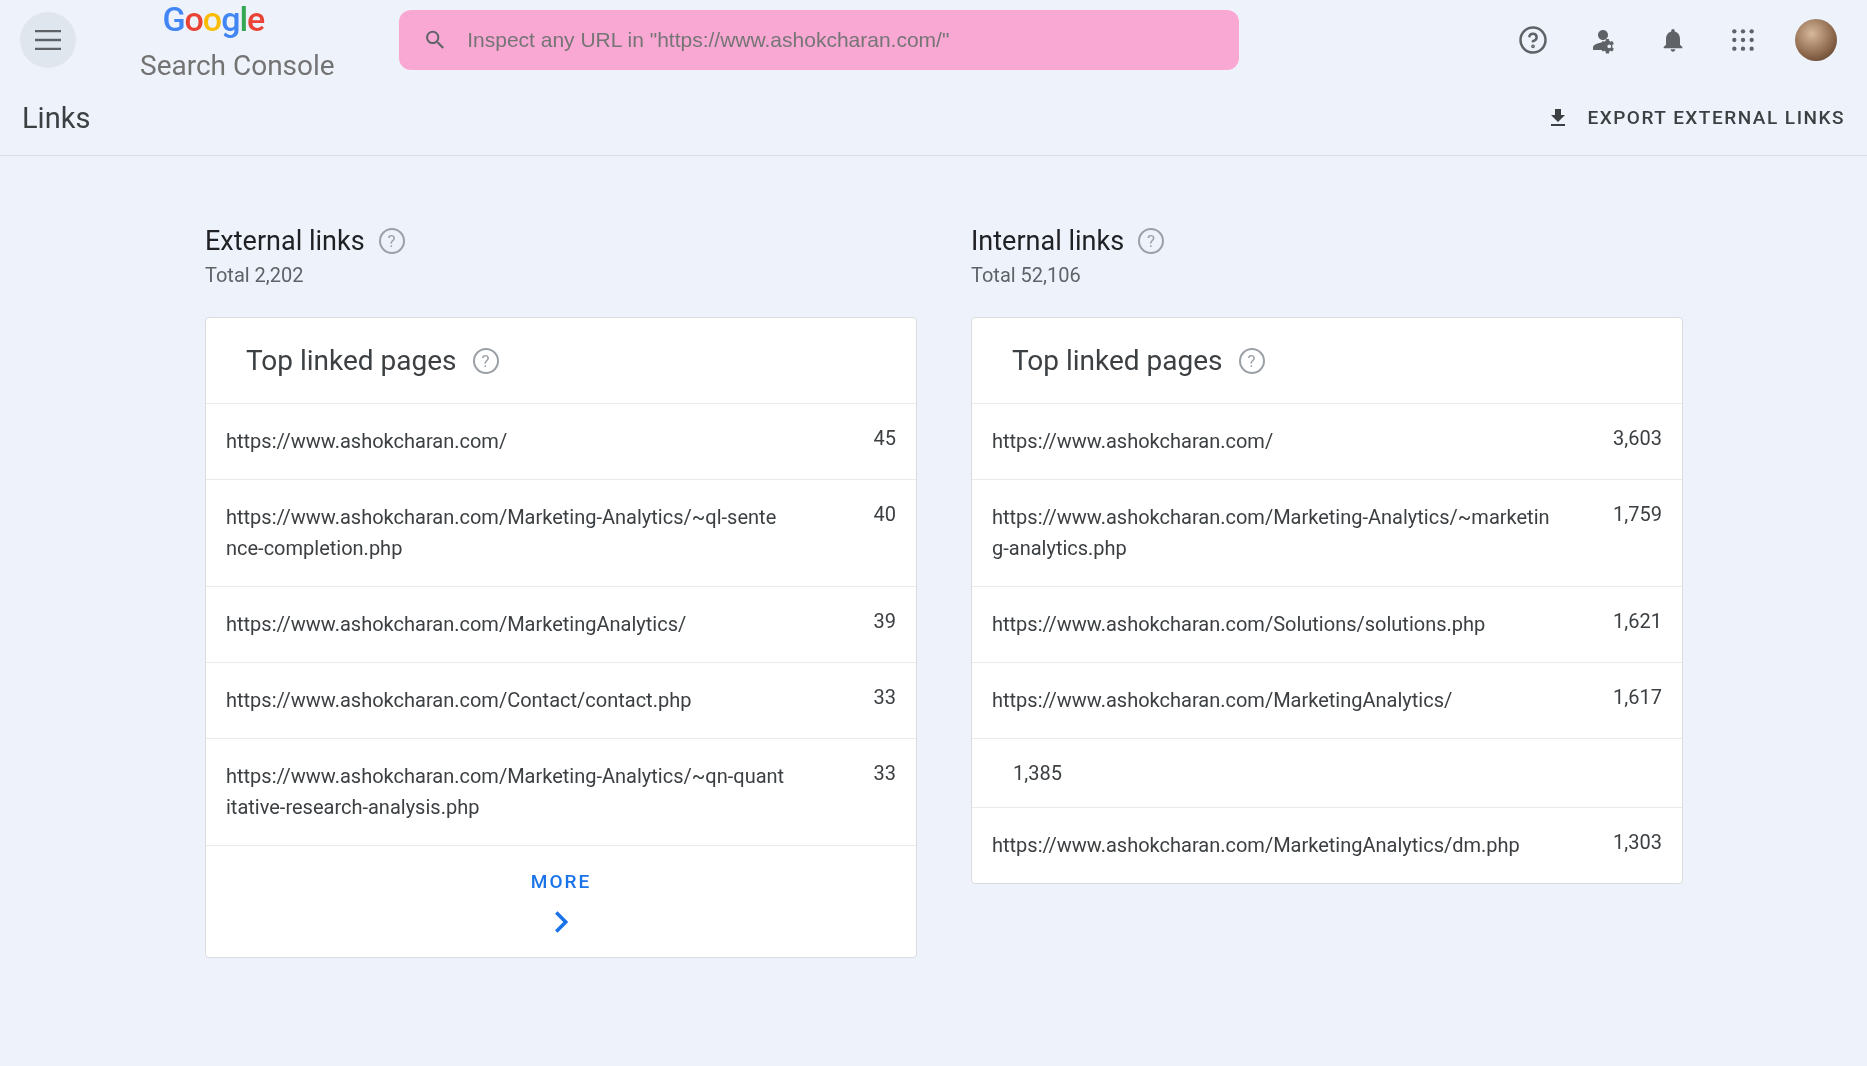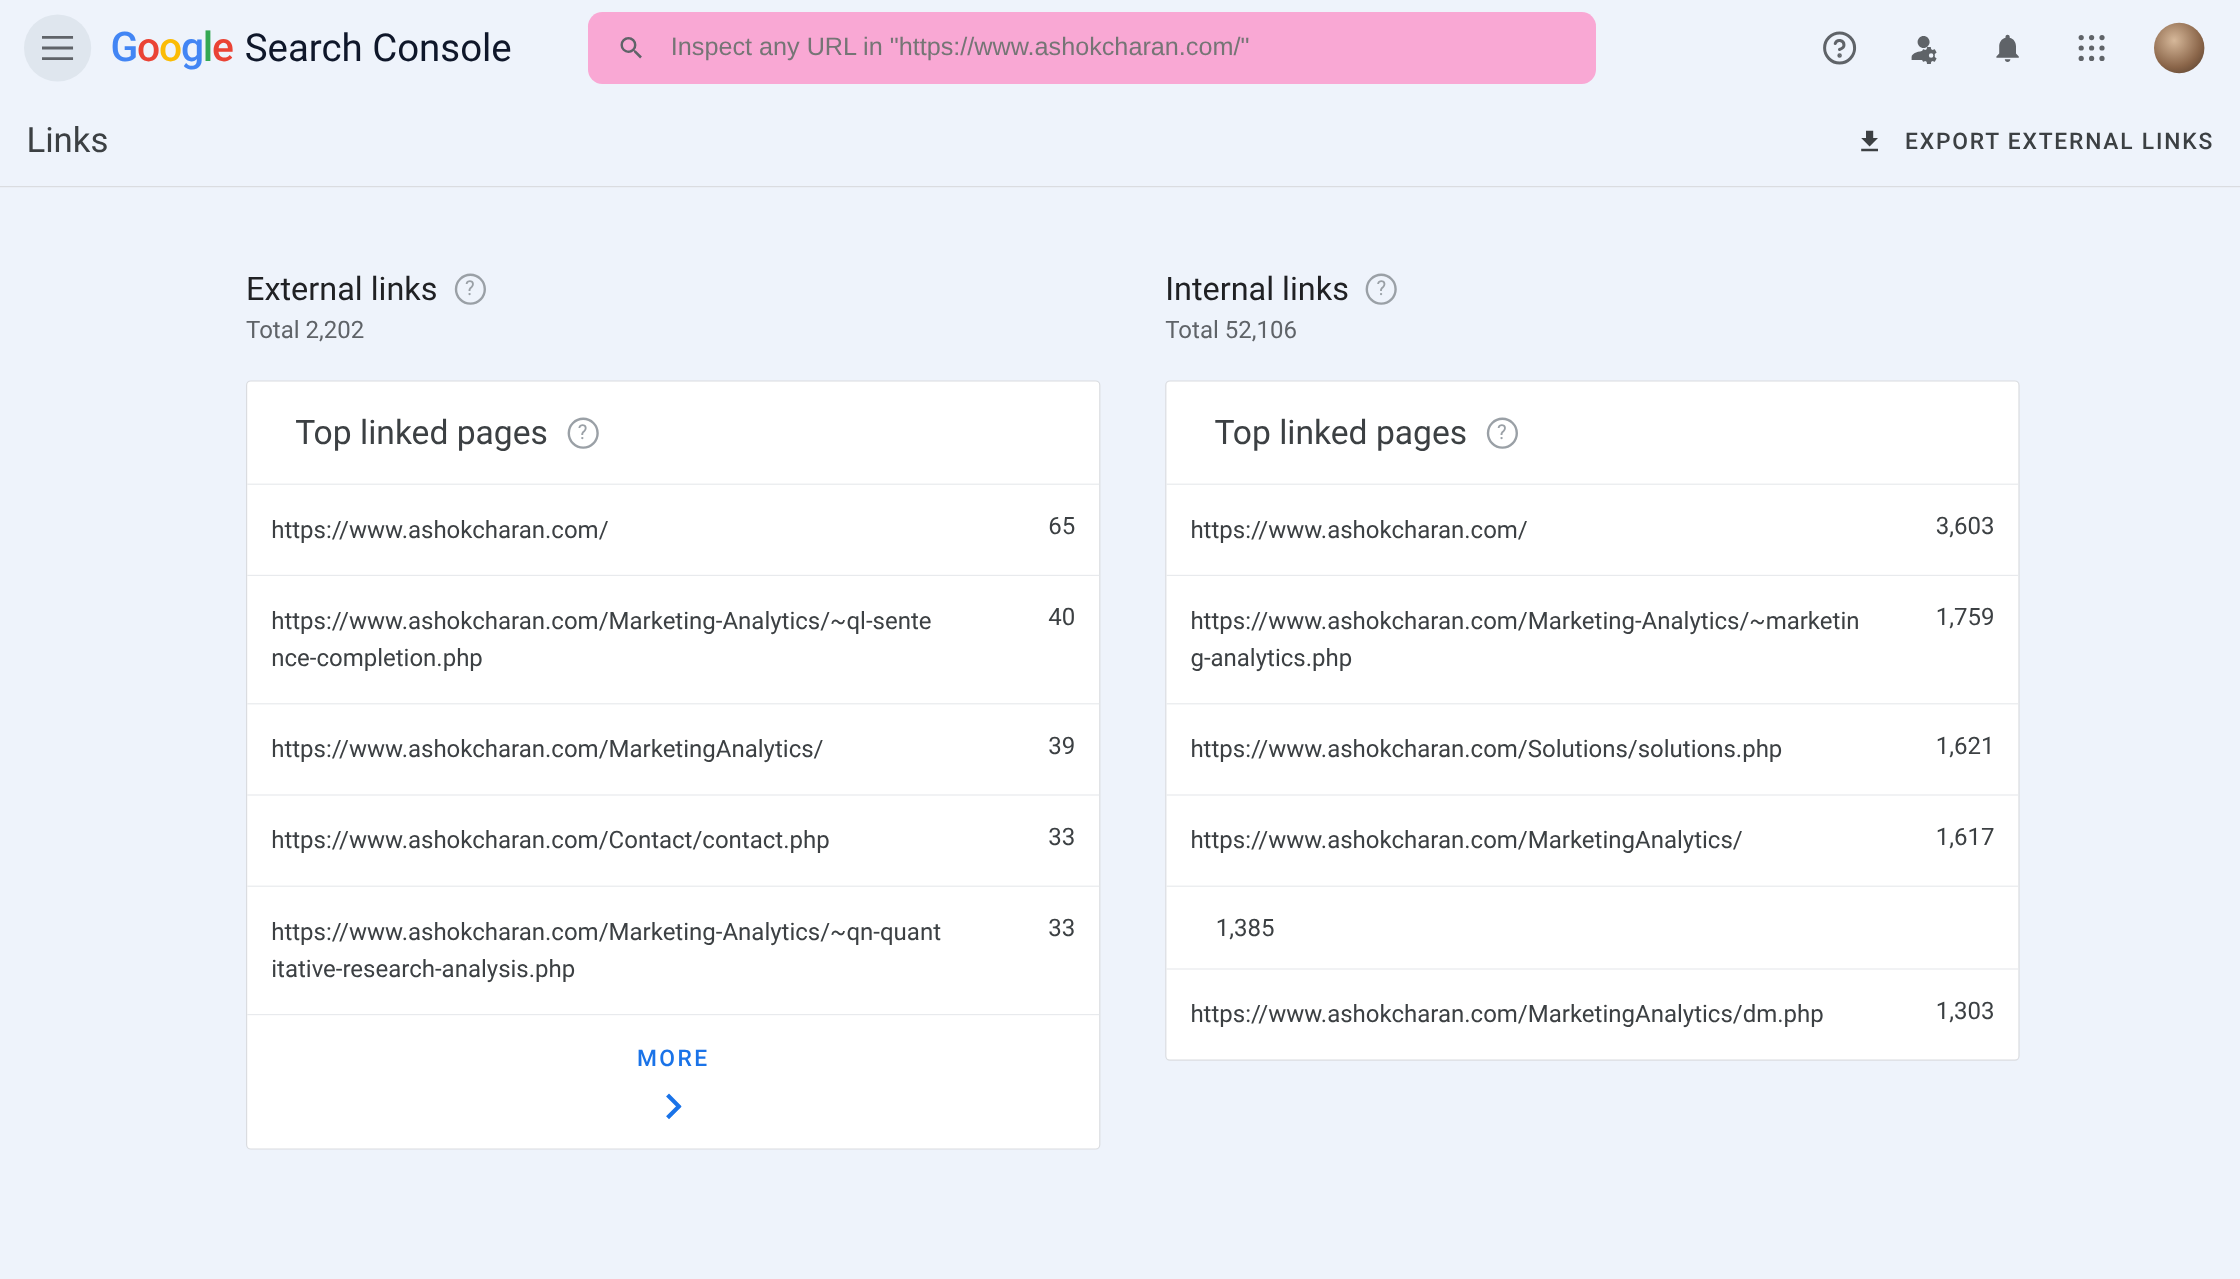--- a/index.html
+++ b/index.html
@@ -25,27 +25,28 @@
   display: flex;
   align-items: center;
   justify-content: center;
   cursor: pointer;
   margin-right: 16px;
 }
 .logo-wrap {
   display: flex;
   align-items: center;
   gap: 10px;
+  flex-direction: column;
 }
 .logo-google { font-size: 34px; font-weight: 500; letter-spacing: -1px; }
 .lg-b { color: #4285F4; }
 .lg-r { color: #EA4335; }
 .lg-y { color: #FBBC05; }
 .lg-g { color: #34A853; }
-.logo-sc { font-size: 32px; color: #0f172a; font-weight: 400; }
+.logo-sc { font-size: 28px; color: #737373; font-weight: 400; margin-left: 48px; }
 .searchbar {
   flex: 0 0 840px;
   height: 60px;
   background: #f9a8d4;
   border-radius: 12px;
   margin-left: 64px;
   display: flex;
   align-items: center;
   padding: 0 24px;
   gap: 20px;
@@ -245,21 +246,21 @@
     </div>
     <div class="section-sub">Total 2,202</div>
 
     <div class="card">
       <div class="card-head">
         <span class="card-title">Top linked pages</span>
         <span class="help-circle">?</span>
       </div>
       <div class="row">
         <span class="row-url">https://www.ashokcharan.com/</span>
-        <span class="row-count">65</span>
+        <span class="row-count">45</span>
       </div>
       <div class="row">
         <span class="row-url">https://www.ashokcharan.com/Marketing-Analytics/~ql-sentence-completion.php</span>
         <span class="row-count">40</span>
       </div>
       <div class="row">
         <span class="row-url">https://www.ashokcharan.com/MarketingAnalytics/</span>
         <span class="row-count">39</span>
       </div>
       <div class="row">

